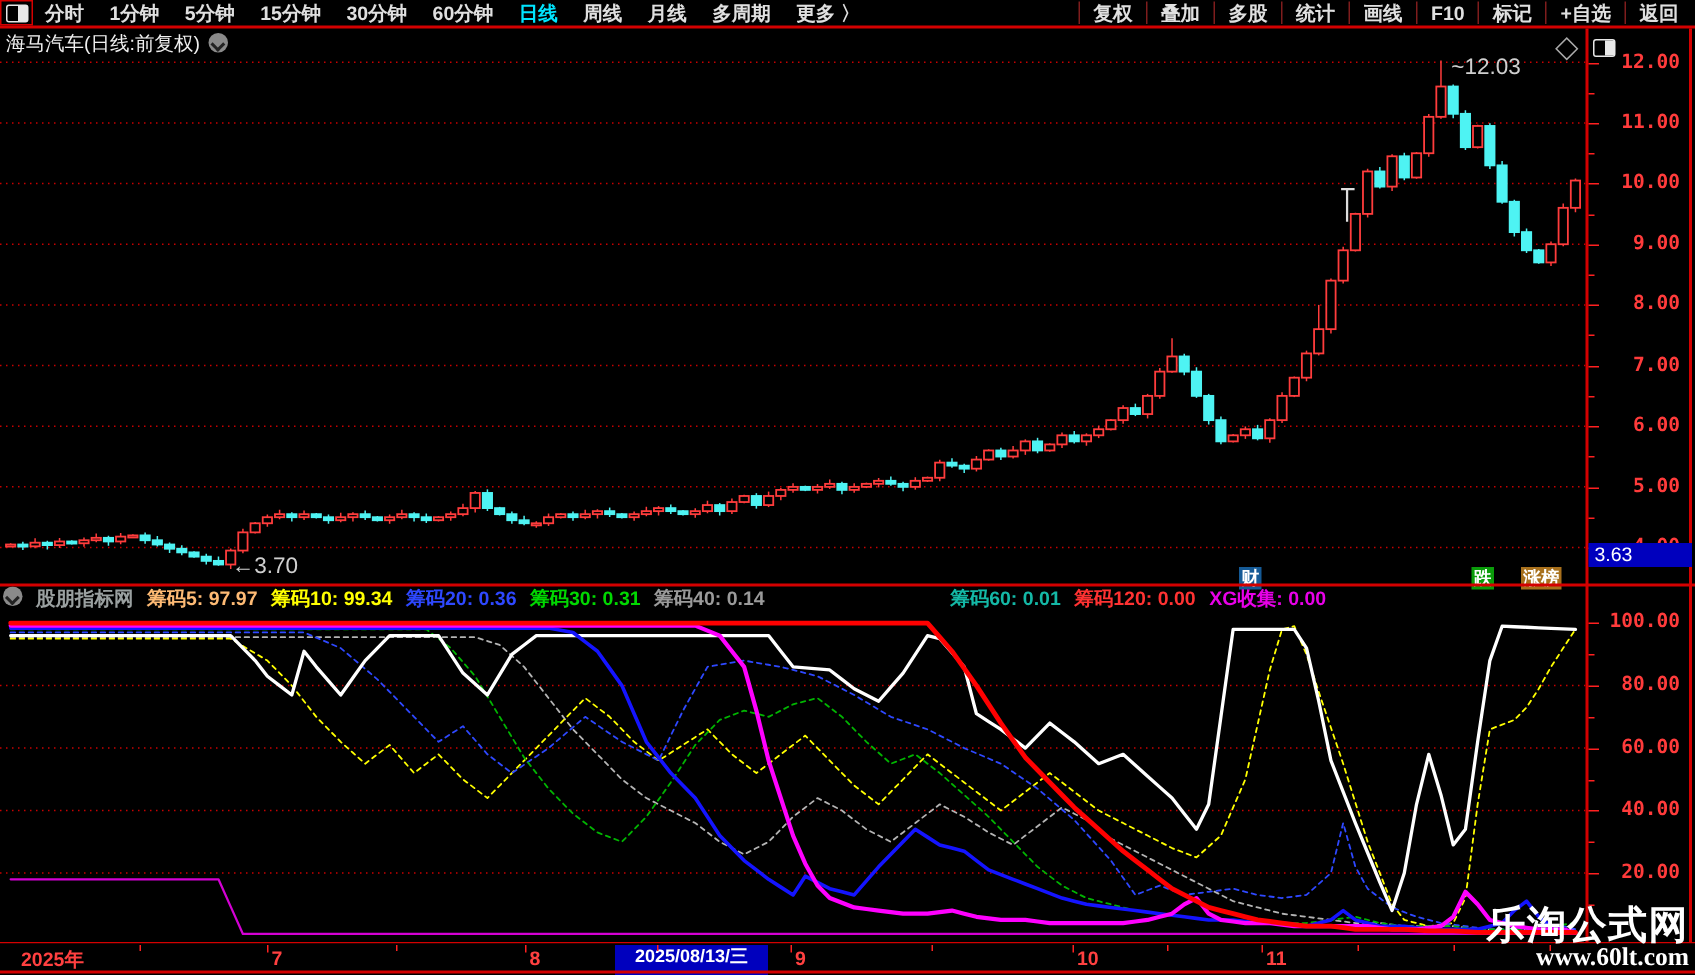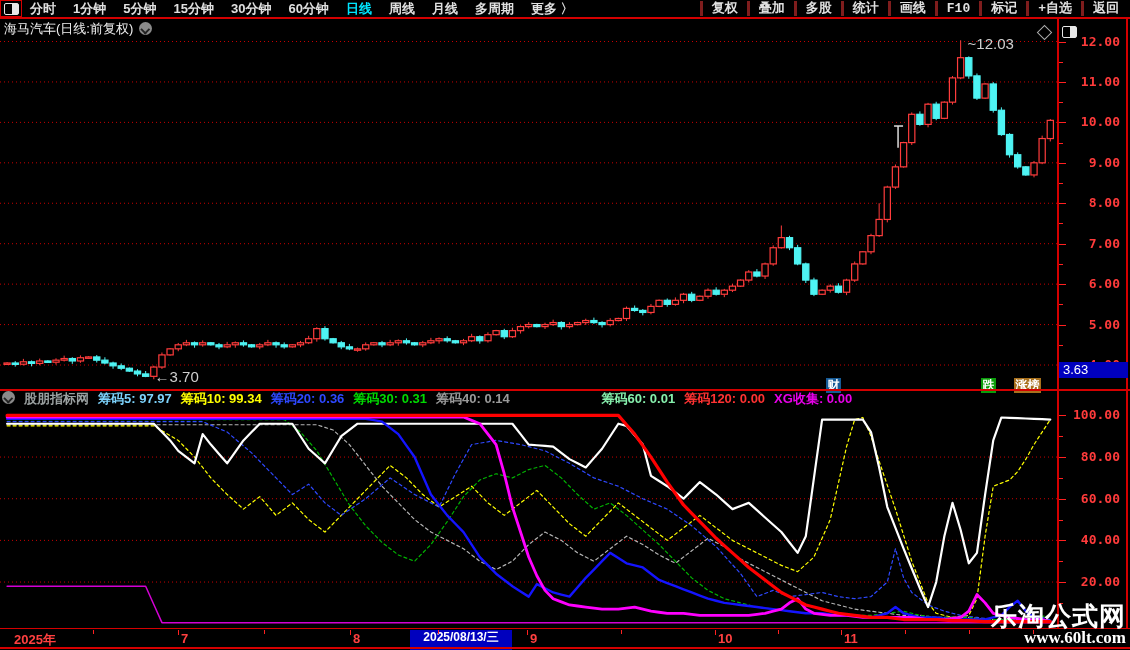--- a/index.html
+++ b/index.html
@@ -9,21 +9,21 @@
   
   #toolbar{left:0;top:0;width:1130px;height:19px;background:#000;border-bottom:2px solid #d40000;box-sizing:border-box;}
   #tb-icon-box{left:0;top:0;width:22px;height:17px;border:1px solid #d40000;box-sizing:border-box;
                display:flex;align-items:center;justify-content:center;}
   .panel-glyph{width:13px;height:10px;border:1.5px solid #e8e8e8;border-radius:2px;position:relative;}
   .panel-glyph::after{content:"";position:absolute;right:0;top:0;width:45%;height:100%;background:#e8e8e8;}
   #tb-left{left:30px;top:0;height:17px;display:flex;align-items:center;gap:17px;}
   #tb-right{right:2px;top:0;height:17px;display:flex;align-items:center;}
   .tb-item{color:#e0e0e0;font-size:13px;font-weight:bold;white-space:nowrap;cursor:default;line-height:17px;}
   .tb-item.active{color:#00e5ff;}
-  .tb-right-item{color:#e0e0e0;font-size:13px;font-weight:bold;padding:0 9px;border-left:3px solid #7f1d1d;line-height:15px;font-family:Liberation Mono, monospace;}
+  .tb-right-item{color:#e0e0e0;font-size:13px;font-weight:bold;padding:0 9px;border-left:1px solid #7f1d1d;line-height:15px;}
   
   #main-chart{left:0;top:19px;}
   #indicator-chart{left:0;top:408px;}
   #title-row{left:4px;top:21px;height:15px;display:flex;align-items:center;gap:6px;z-index:5;}
   #title-text{color:#f0f0f0;font-size:13px;}
   .circle-chev{width:13px;height:13px;border-radius:50%;background:#8a8a8a;position:relative;}
   .circle-chev::after{content:"";position:absolute;left:3.2px;top:3.5px;width:4.5px;height:4.5px;
         border-right:2px solid #222;border-bottom:2px solid #222;transform:rotate(45deg);}
   .sep-line{left:0;width:1130px;height:2px;background:#d40000;}
   
@@ -378,27 +378,27 @@
   <div class="abs" id="diamond-icon"></div>
   <div class="abs" id="panel-icon-right">
     <div class="panel-glyph"></div>
   </div>
 
   <div class="abs sep-line" style="top:389px;"></div>
 
   <div class="abs" id="legend-row">
     <span class="circle-chev" style="flex:0 0 auto;"></span>
     <span class="legend-item" style="color:#9aa0a0;">股朋指标网</span>
-  <span class="legend-item" style="color: #7dd3fc;">筹码5: 97.97</span>
+  <span class="legend-item" style="color: #fdba74;">筹码5: 97.97</span>
       <span class="legend-item" style="color: rgb(255, 255, 0);">筹码10: 99.34</span>
       <span class="legend-item" style="color: rgb(46, 72, 255);">筹码20: 0.36</span>
       <span class="legend-item" style="color: rgb(0, 216, 0);">筹码30: 0.31</span>
       <span class="legend-item" style="color: rgb(154, 154, 154);">筹码40: 0.14</span>
       <span class="legend-item" style="color: #15803d; margin-top: 16px;">筹码50: 0.01</span>
-      <span class="legend-item" style="color: #86efac;">筹码60: 0.01</span>
+      <span class="legend-item" style="color: #14b8a6; margin-left: 32px;">筹码60: 0.01</span>
       <span class="legend-item" style="color: rgb(255, 50, 50);">筹码120: 0.00</span>
       <span class="legend-item" style="color: rgb(232, 0, 232);">XG收集: 0.00</span>
     </div>
 
   <svg class="abs" id="indicator-chart" width="1057" height="220">
       <line x1="0" y1="49.059999999999974" x2="1057" y2="49.059999999999974" stroke="#c80000" stroke-width="1" stroke-dasharray="1 3"></line>
       <line x1="0" y1="90.71999999999997" x2="1057" y2="90.71999999999997" stroke="#c80000" stroke-width="1" stroke-dasharray="1 3"></line>
       <line x1="0" y1="132.38" x2="1057" y2="132.38" stroke="#c80000" stroke-width="1" stroke-dasharray="1 3"></line>
       <line x1="0" y1="174.04" x2="1057" y2="174.04" stroke="#c80000" stroke-width="1" stroke-dasharray="1 3"></line>
       <polyline points="7.1,16.773499999999984 15.25,16.773499999999984 23.400000000000002,16.773499999999984 31.550000000000004,16.773499999999984 39.7,16.773499999999984 47.85,16.773499999999984 56.00000000000001,16.773499999999984 64.15,16.773499999999984 72.3,16.773499999999984 80.45,16.773499999999984 88.6,16.773499999999984 96.75,16.773499999999984 104.9,16.773499999999984 113.05,16.773499999999984 121.2,16.773499999999984 129.35,16.773499999999984 137.5,16.773499999999984 145.65,16.773499999999984 153.8,16.773499999999984 161.95,16.773499999999984 170.1,16.773499999999984 178.25,16.773499999999984 186.4,16.773499999999984 194.55,16.773499999999984 202.70000000000002,16.773499999999984 210.85,16.773499999999984 219,16.773499999999984 227.15,16.773499999999984 235.3,16.773499999999984 243.45000000000002,16.773499999999984 251.6,16.773499999999984 259.75,16.773499999999984 267.90000000000003,16.773499999999984 276.05,16.773499999999984 284.20000000000005,16.773499999999984 292.35,16.773499999999984 300.50000000000006,16.773499999999984 308.65000000000003,16.773499999999984 316.8,16.773499999999984 324.95000000000005,19.377249999999975 333.1,21.980999999999966 341.25000000000006,29.271499999999975 349.40000000000003,36.56199999999998 357.55,46.976999999999975 365.70000000000005,57.39199999999997 373.85,67.80699999999999 382.00000000000006,78.22199999999998 390.15000000000003,86.55399999999997 398.30000000000007,94.88599999999998 406.45000000000005,103.21799999999998 414.6,111.54999999999998 422.75000000000006,117.79899999999998 430.90000000000003,124.04799999999997 439.05000000000007,128.214 447.20000000000005,132.38 455.35,136.546 463.50000000000006,140.712 471.65000000000003,146.96099999999998 479.80000000000007,153.20999999999998 487.95000000000005,157.37599999999998 496.1,161.54199999999997 504.25000000000006,157.37599999999998 512.4,153.20999999999998 520.5500000000001,144.878 528.7,136.546 536.85,130.29699999999997 545,124.04799999999997 553.1500000000001,128.214 561.3000000000001,132.38 569.45,138.62899999999996 577.6,144.878 585.75,149.04399999999998 593.9000000000001,153.20999999999998 602.0500000000001,146.96099999999998 610.2,140.712 618.35,134.46299999999997 626.5,128.214 634.6500000000001,132.38 642.8000000000001,136.546 650.95,141.75349999999997 659.1,146.96099999999998 667.25,151.12699999999998 675.4000000000001,155.29299999999998 683.5500000000001,149.04399999999998 691.7,142.795 699.85,136.546 708,130.29699999999997 716.1500000000001,134.46299999999997 724.3000000000001,138.62899999999996 732.45,144.878 740.6,151.12699999999998 748.75,155.29299999999998 756.9000000000001,159.45899999999997 765.0500000000001,163.625 773.2,167.791 781.35,171.957 789.5000000000001,176.123 797.6500000000001,180.289 805.8000000000001,184.45499999999998 813.95,188.62099999999998 822.1,192.78699999999998 830.2500000000001,194.86999999999998 838.4000000000001,196.95299999999997 846.5500000000001,199.036 854.7,201.119 862.85,202.16049999999998 871.0000000000001,203.202 879.1500000000001,204.24349999999998 887.3000000000001,205.285 895.45,206.32649999999998 903.6,207.368 911.7500000000001,207.368 919.9000000000001,207.368 928.0500000000001,208.40949999999998 936.2,209.451 944.35,209.451 952.5000000000001,209.451 960.6500000000001,209.451 968.8000000000001,209.451 976.95,210.49249999999998 985.1,211.534 993.2500000000001,211.534 1001.4000000000001,211.534 1009.5500000000001,211.534 1017.7,211.534 1025.85,211.534 1034,211.534 1042.1499999999999,211.534 1050.3,211.534" fill="none" stroke="#b4b4b4" stroke-width="1.2" stroke-linejoin="round" stroke-linecap="round" stroke-dasharray="3,3"></polyline>

